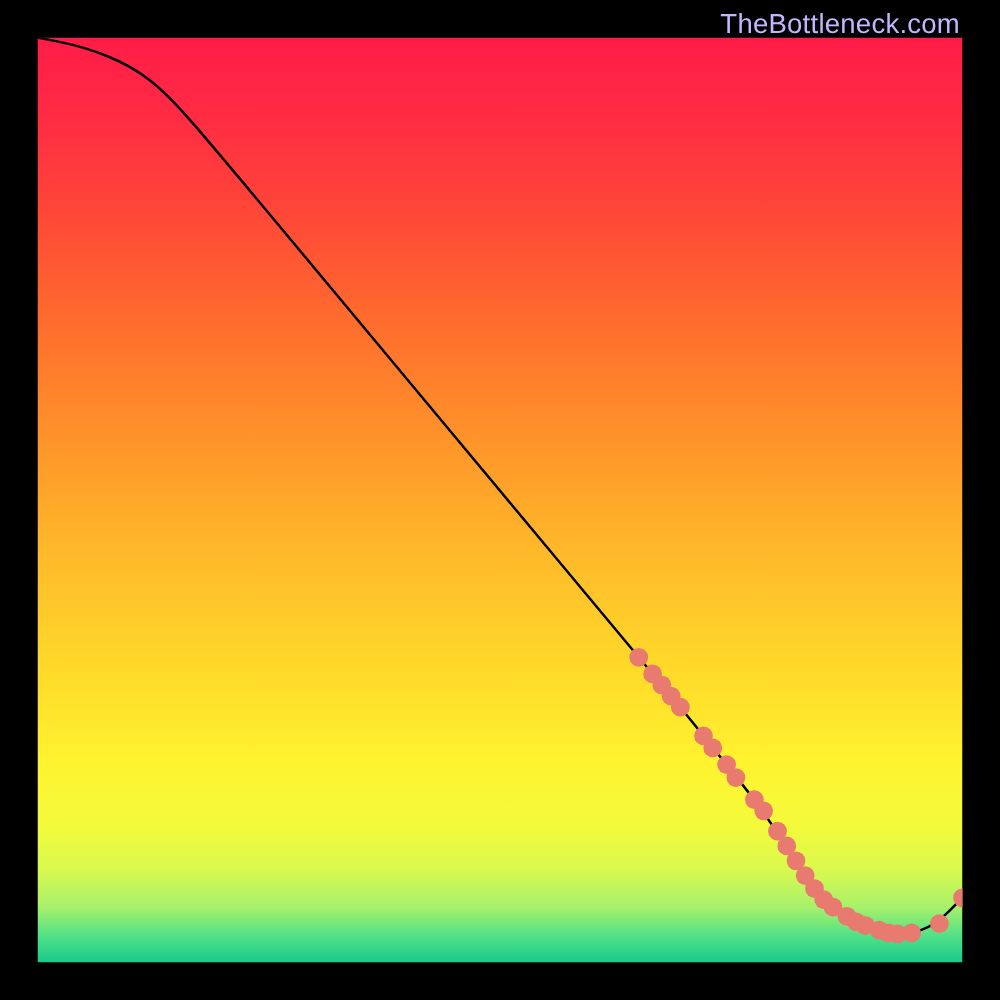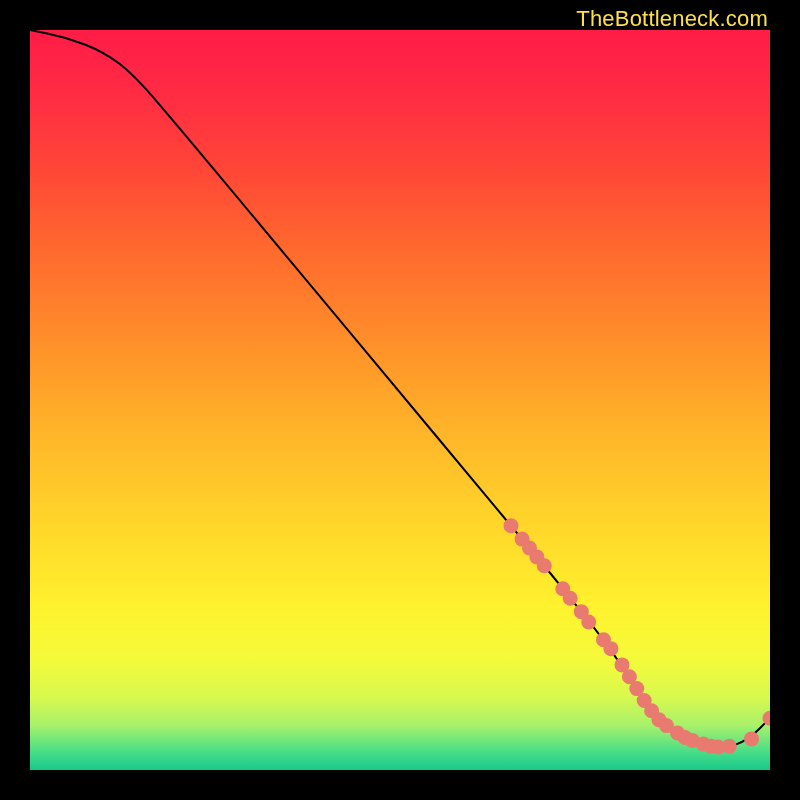--- a/index.html
+++ b/index.html
@@ -21,21 +21,21 @@
     position: absolute;
     left: 30px;
     top: 30px;
     width: 740px;
     height: 740px;
   }
   .watermark {
     position: absolute;
     top: 6px;
     right: 32px;
-    color: #fde047;
+    color: #c4b5fd;
     font-size: 22px;
     letter-spacing: 0.2px;
     font-weight: 500;
   }
 </style>
 </head>
 <body>
 
 <div class="stage">
   <div class="watermark">TheBottleneck.com</div>

